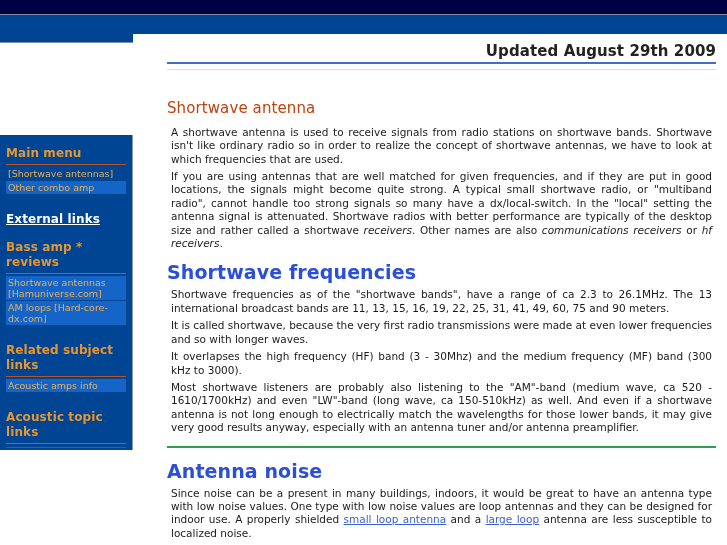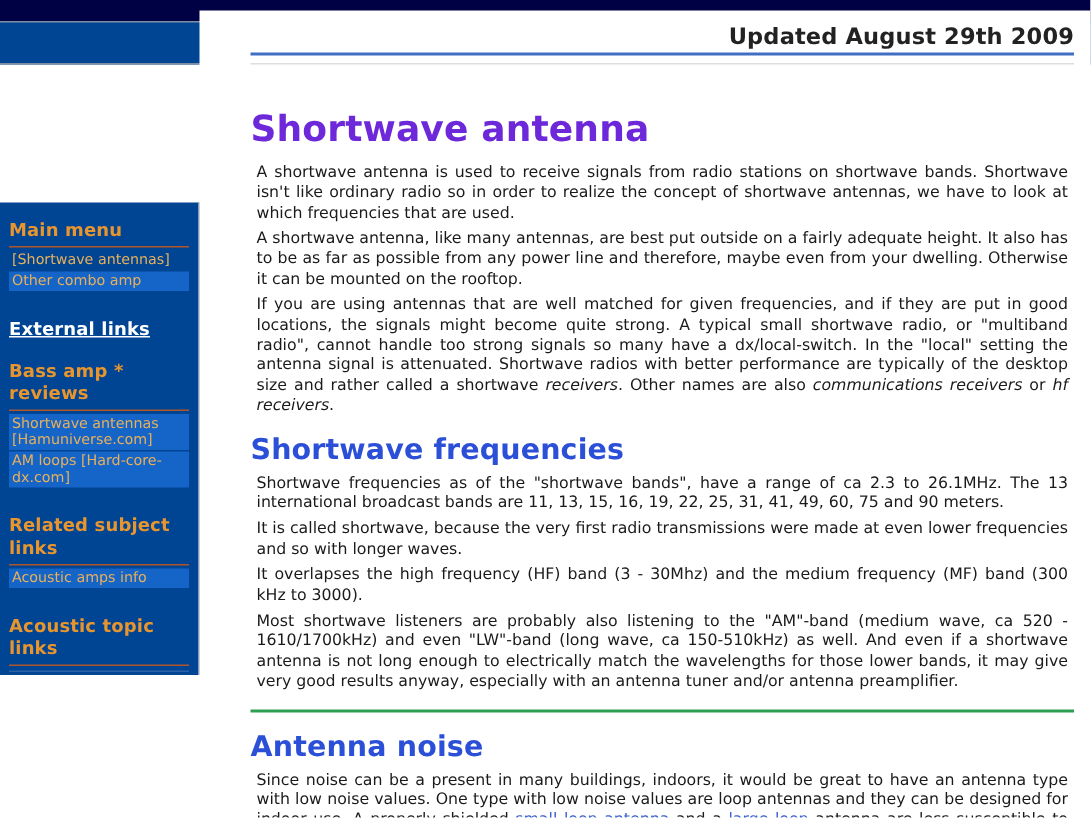--- a/index.html
+++ b/index.html
@@ -123,23 +123,23 @@
     margin: 5px 0 0 0;
   }
   .hr-green {
     height: 0;
     border: 0;
     border-top: 2px solid #2e9e52;
     margin: 10px 0 12px 0;
   }
 
   h1.page-title {
-    font-size: 24px;
-    font-weight: bold;
-    color: #6d28d9;
+    font-size: 15px;
+    font-weight: normal;
+    color: #c2410c;
     margin: 29px 0 9px 0;
     letter-spacing: .1px;
   }
   h2.sec-title {
     font-size: 19px;
     font-weight: bold;
     color: #2b4fd6;
     margin: 2px 0 5px 0;
     letter-spacing: .1px;
   }
@@ -210,21 +210,20 @@
   <main class="content">
 
     <div class="updated">Updated August 29th 2009</div>
     <hr class="hr-blue">
     <hr class="hr-grey">
 
     <h1 class="page-title">Shortwave antenna</h1>
 
     <div class="sec">
       <p class="body">A shortwave antenna is used to receive signals from radio stations on shortwave bands. Shortwave isn't like ordinary radio so in order to realize the concept of shortwave antennas, we have to look at which frequencies that are used.</p>
-      <p class="body">A shortwave antenna, like many antennas, are best put outside on a fairly adequate height. It also has to be as far as possible from any power line and therefore, maybe even from your dwelling. Otherwise it can be mounted on the rooftop.</p>
       <p class="body"><span>If you are using antennas that are well matched for given frequencies, and if they are put in good locations, the signals might become quite strong. A typical small shortwave radio, or "multiband radio", cannot handle too strong signals so many have a dx/local-switch. In the "local" setting the antenna signal is attenuated. Shortwave radios with better performance are typically of the desktop size and rather called a shortwave </span><em>receivers</em><span>. Other names are also </span><em>communications receivers</em><span> or </span><em>hf receivers</em><span>.</span></p>
     </div>
 
     <div class="sec">
       <h2 class="sec-title">Shortwave frequencies</h2>
       <p class="body">Shortwave frequencies as of the "shortwave bands", have a range of ca 2.3 to 26.1MHz. The 13 international broadcast bands are 11, 13, 15, 16, 19, 22, 25, 31, 41, 49, 60, 75 and 90 meters.</p>
       <p class="body">It is called shortwave, because the very first radio transmissions were made at even lower frequencies and so with longer waves.</p>
       <p class="body nojust">It overlapses the high frequency (HF) band (3 - 30Mhz) and the medium frequency (MF) band (300 kHz to 3000).</p>
       <p class="body">Most shortwave listeners are probably also listening to the "AM"-band (medium wave, ca 520 - 1610/1700kHz) and even "LW"-band (long wave, ca 150-510kHz) as well. And even if a shortwave antenna is not long enough to electrically match the wavelengths for those lower bands, it may give very good results anyway, especially with an antenna tuner and/or antenna preamplifier.</p>
     </div>

